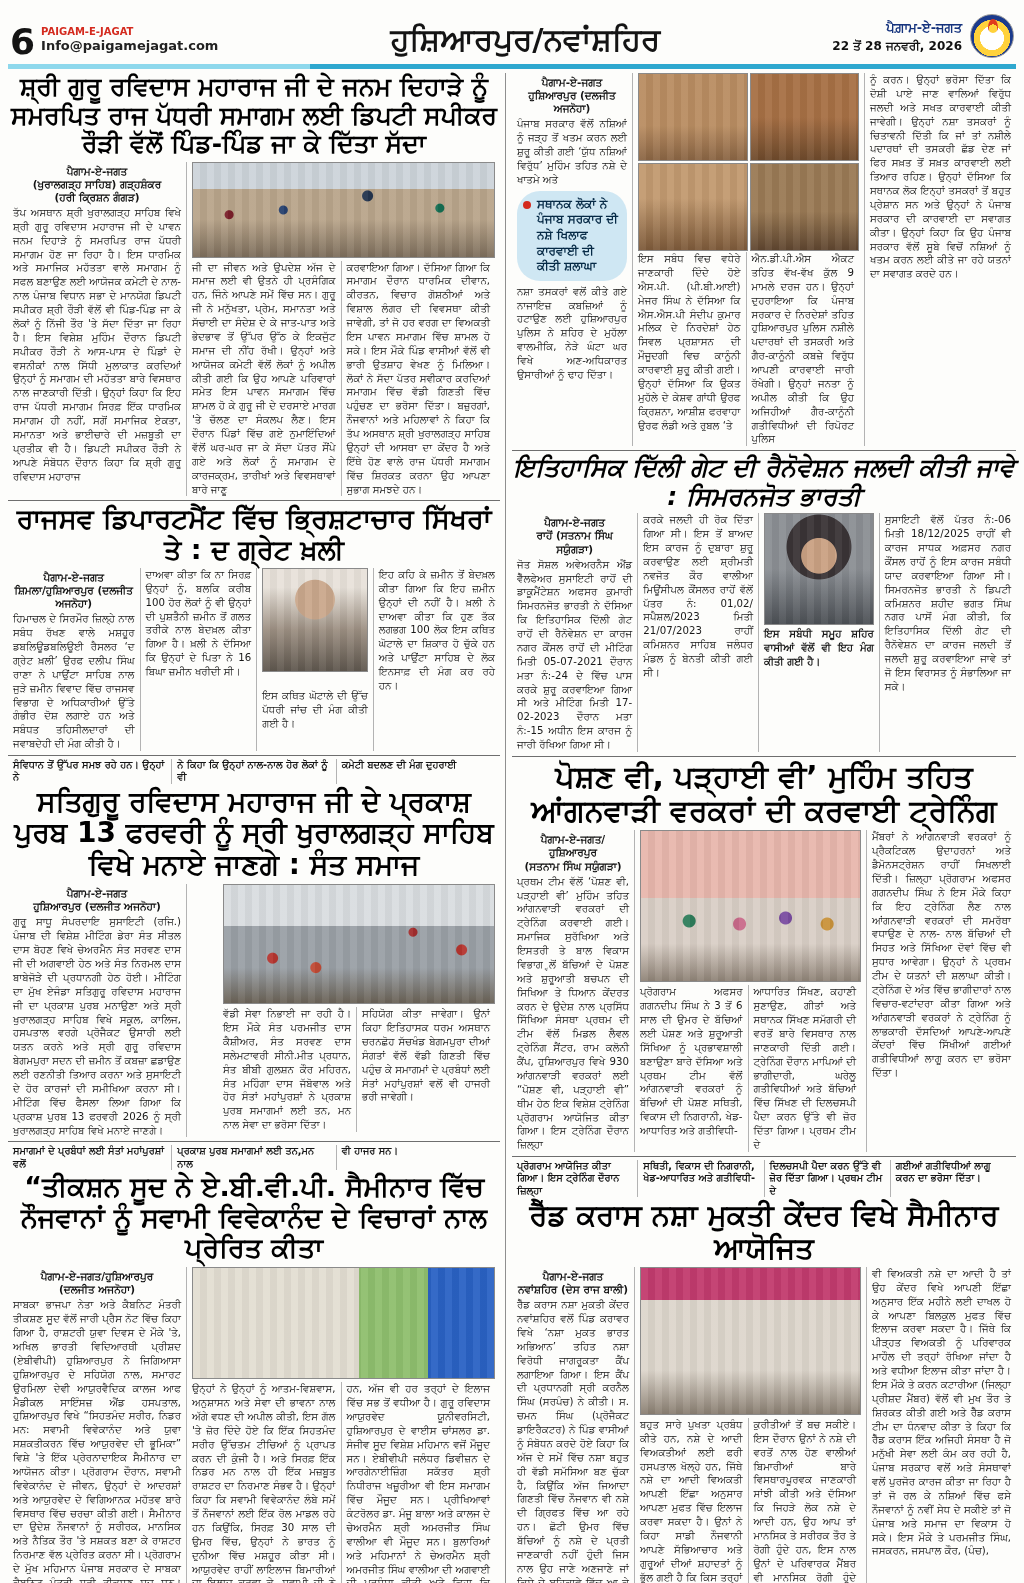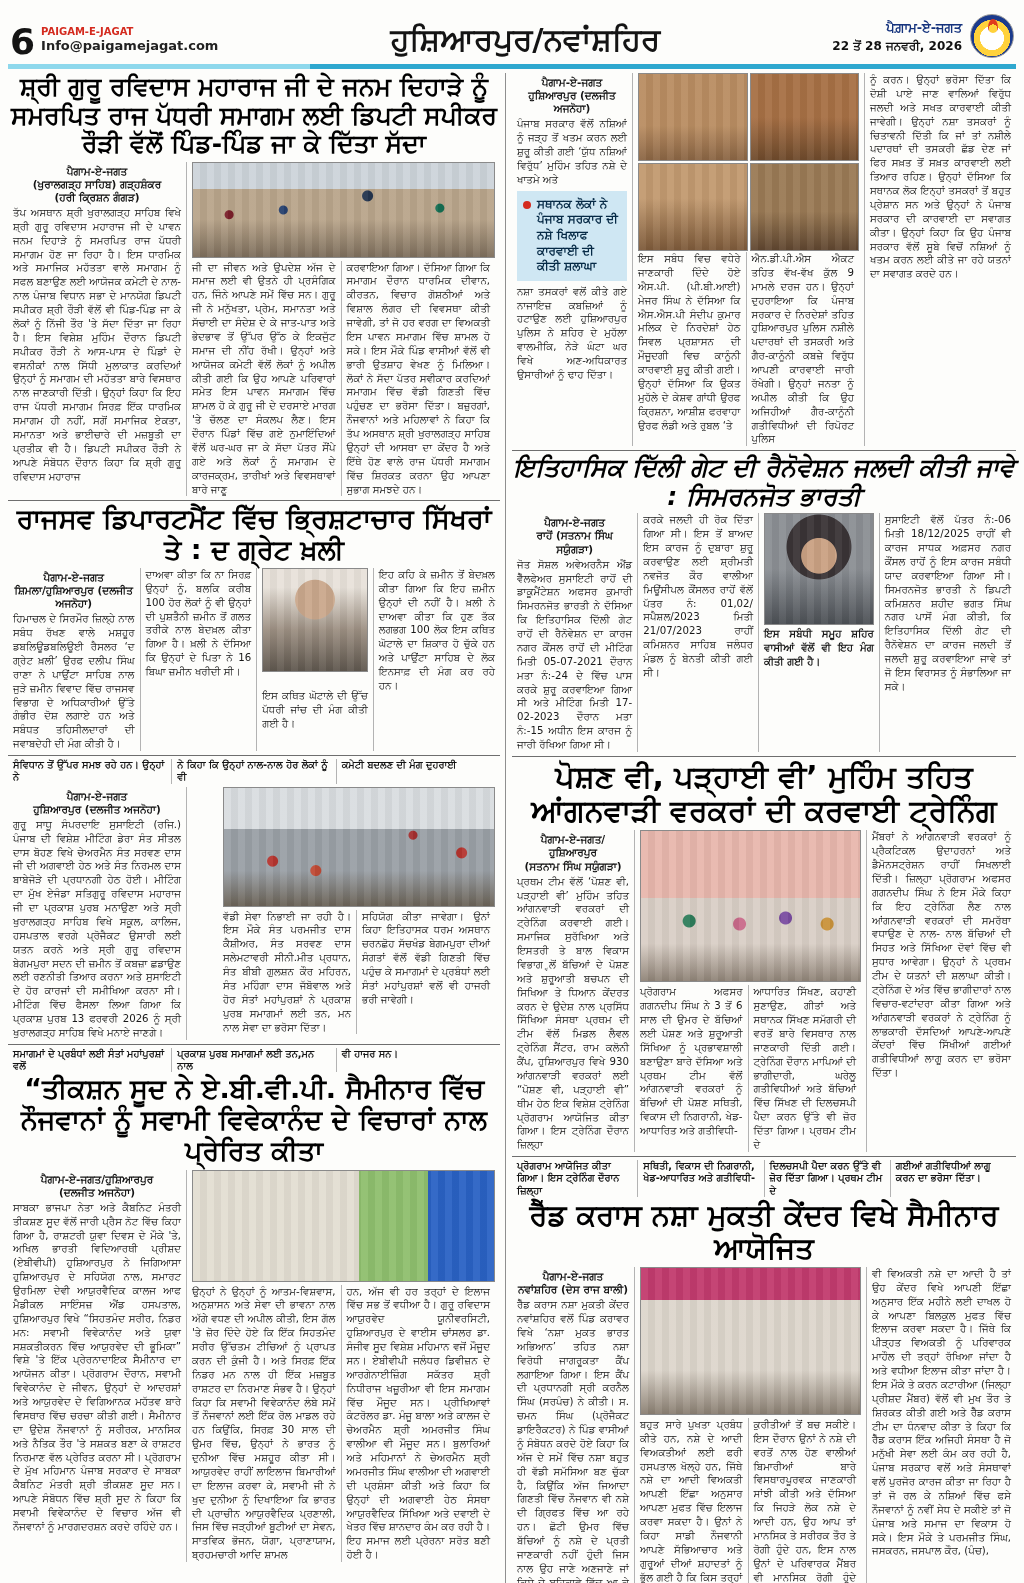--- a/index.html
+++ b/index.html
@@ -41,21 +41,21 @@
   .pre > div { padding:0 5px; flex:1; }
   .pre > div + div { border-left:1px solid #b3b3b3; }
 
   .ph { border:1px solid #8a8a8a; width:100%; position:relative; overflow:hidden; }
   .ph::after { content:""; position:absolute; inset:0;
                background:repeating-linear-gradient(90deg, rgba(255,255,255,.05) 0 7px, rgba(0,0,0,.04) 7px 14px); }
 
   .bullet-box { display:flex; gap:6px; padding:6px 6px; margin:4px 0; }
   .bullet-box .dot { width:8px; height:8px; border-radius:50%; background:#d42a1e; flex:0 0 auto; margin-top:4px; }
   .bullet-box .bt { font-size:12px; font-weight:bold; color:#062a46; line-height:1.3; }
-  .box-blue { background:#cfe7f3; }
+  .box-blue { background:#cfe7f3;border-radius:23px; }
 
   
   .ph-a { height:96px; background:
       radial-gradient(circle at 12% 55%, #7a1f2a 0 4px, transparent 5px),
       radial-gradient(circle at 30% 50%, #26406e 0 4px, transparent 5px),
       radial-gradient(circle at 58% 35%, #23344e 0 5px, transparent 6px),
       radial-gradient(circle at 82% 48%, #156e52 0 4px, transparent 5px),
       linear-gradient(180deg,#cdd4da 0 28%, #b9a58b 28% 60%, #7d6e5c 100%); }
   .ph-b { height:104px; background:
       radial-gradient(circle at 50% 30%, #caa88c 0 22%, transparent 23%),
@@ -178,20 +178,21 @@
       </div>
 
       <div class="sep"></div>
       <div class="pre">
         <div>ਸੰਵਿਧਾਨ ਤੋਂ ਉੱਪਰ ਸਮਝ ਰਹੇ ਹਨ। ਉਨ੍ਹਾਂ ਨੇ</div>
         <div>ਨੇ ਕਿਹਾ ਕਿ ਉਨ੍ਹਾਂ ਨਾਲ-ਨਾਲ ਹੋਰ ਲੋਕਾਂ ਨੂੰ ਵੀ</div>
         <div>ਕਮੇਟੀ ਬਦਲਣ ਦੀ ਮੰਗ ਦੁਹਰਾਈ</div>
       </div>
 
       <div class="art">
+        <div class="hl hl-c">ਸਤਿਗੁਰੂ ਰਵਿਦਾਸ ਮਹਾਰਾਜ ਜੀ ਦੇ ਪ੍ਰਕਾਸ਼ ਪੁਰਬ 13 ਫਰਵਰੀ ਨੂੰ ਸ੍ਰੀ ਖੁਰਾਲਗੜ੍ਹ ਸਾਹਿਬ ਵਿਖੇ ਮਨਾਏ ਜਾਣਗੇ : ਸੰਤ ਸਮਾਜ</div>
         <div class="cols" style="margin-top:3px;">
           <div style="width:178px;">
             <div class="by">
               <div>ਪੈਗਾਮ-ਏ-ਜਗਤ</div>
               <div>ਹੁਸ਼ਿਆਰਪੁਰ (ਦਲਜੀਤ ਅਜਨੋਹਾ)</div>
             </div>
             <div class="tx">ਗੁਰੂ ਸਾਧੂ ਸੰਪਰਦਾਇ ਸੁਸਾਇਟੀ (ਰਜਿ.) ਪੰਜਾਬ ਦੀ ਵਿਸ਼ੇਸ਼ ਮੀਟਿੰਗ ਡੇਰਾ ਸੰਤ ਸੀਤਲ ਦਾਸ ਬੋਹਣ ਵਿਖੇ ਚੇਅਰਮੈਨ ਸੰਤ ਸਰਵਣ ਦਾਸ ਜੀ ਦੀ ਅਗਵਾਈ ਹੇਠ ਅਤੇ ਸੰਤ ਨਿਰਮਲ ਦਾਸ ਬਾਬੇਜੋੜੇ ਦੀ ਪ੍ਰਧਾਨਗੀ ਹੇਠ ਹੋਈ। ਮੀਟਿੰਗ ਦਾ ਮੁੱਖ ਏਜੰਡਾ ਸਤਿਗੁਰੂ ਰਵਿਦਾਸ ਮਹਾਰਾਜ ਜੀ ਦਾ ਪ੍ਰਕਾਸ਼ ਪੁਰਬ ਮਨਾਉਣਾ ਅਤੇ ਸ੍ਰੀ ਖੁਰਾਲਗੜ੍ਹ ਸਾਹਿਬ ਵਿਖੇ ਸਕੂਲ, ਕਾਲਿਜ, ਹਸਪਤਾਲ ਵਰਗੇ ਪ੍ਰੋਜੈਕਟ ਉਸਾਰੀ ਲਈ ਯਤਨ ਕਰਨੇ ਅਤੇ ਸ੍ਰੀ ਗੁਰੂ ਰਵਿਦਾਸ ਬੇਗਮਪੁਰਾ ਸਦਨ ਦੀ ਜ਼ਮੀਨ ਤੋਂ ਕਬਜ਼ਾ ਛਡਾਉਣ ਲਈ ਰਣਨੀਤੀ ਤਿਆਰ ਕਰਨਾ ਅਤੇ ਸੁਸਾਇਟੀ ਦੇ ਹੋਰ ਕਾਰਜਾਂ ਦੀ ਸਮੀਖਿਆ ਕਰਨਾ ਸੀ। ਮੀਟਿੰਗ ਵਿੱਚ ਫੈਸਲਾ ਲਿਆ ਗਿਆ ਕਿ ਪ੍ਰਕਾਸ਼ ਪੁਰਬ 13 ਫਰਵਰੀ 2026 ਨੂੰ ਸ੍ਰੀ ਖੁਰਾਲਗੜ੍ਹ ਸਾਹਿਬ ਵਿਖੇ ਮਨਾਏ ਜਾਣਗੇ।</div>
           </div>
           <div style="flex:1;padding-left:36px;">
             <div class="ph ph-c"></div>

